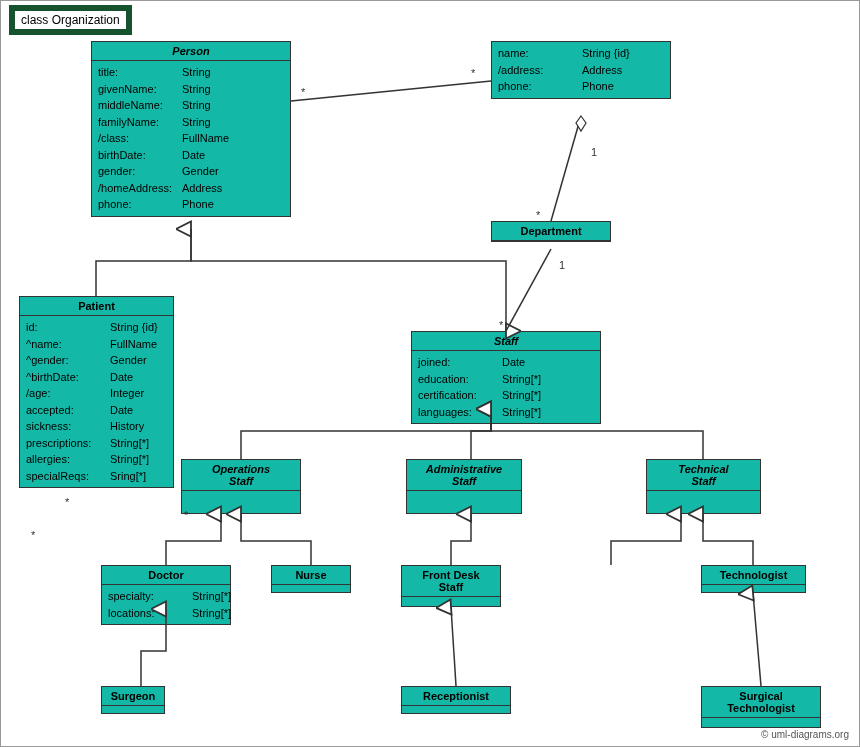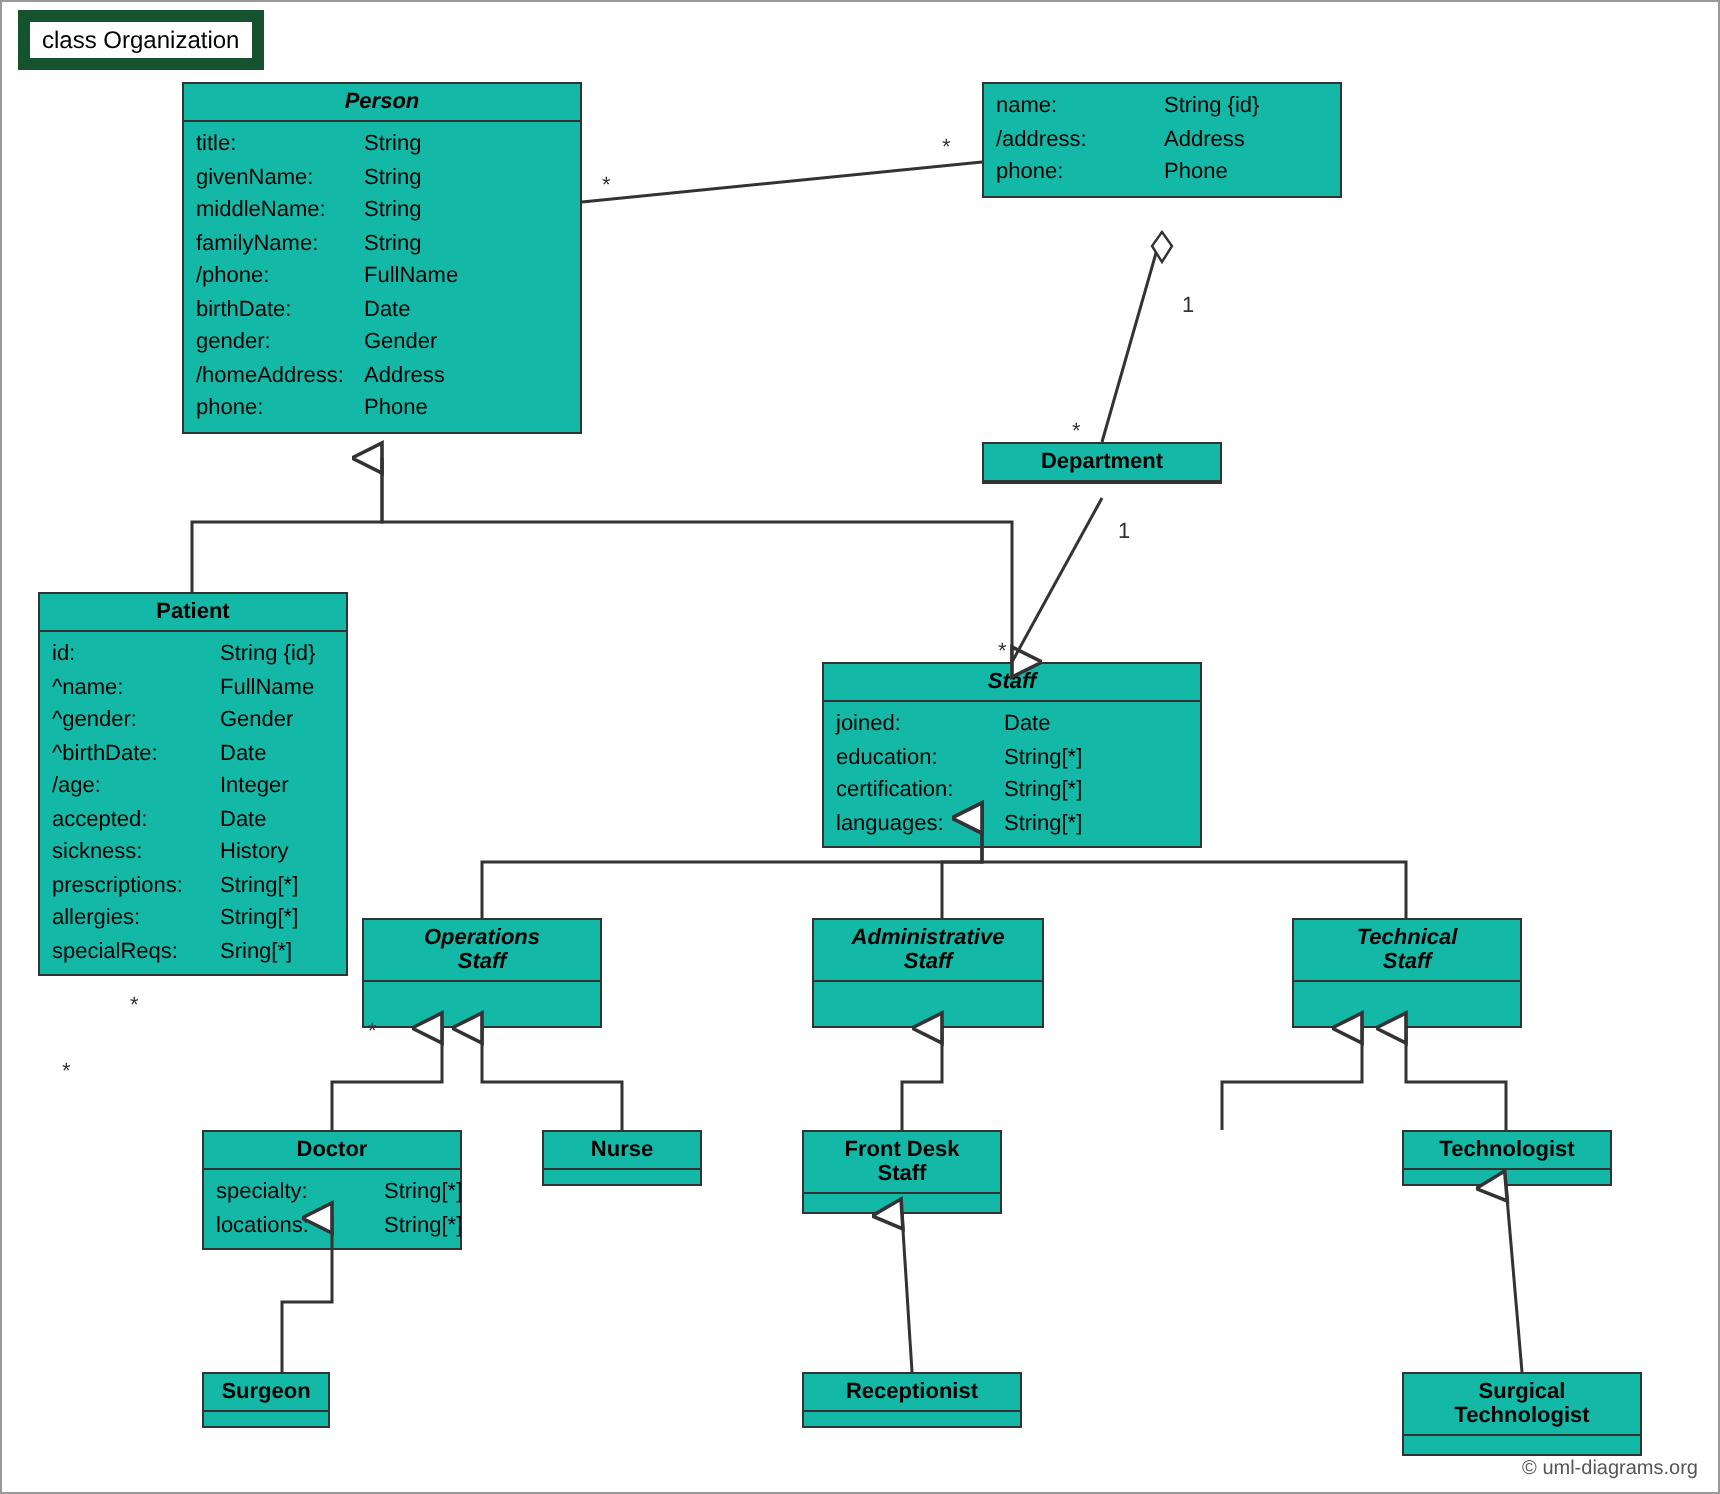--- a/index.html
+++ b/index.html
@@ -89,21 +89,21 @@
         </div>
       <div class="attr-row">
           <span class="attr-name">middleName:</span>
           <span class="attr-type">String</span>
         </div>
       <div class="attr-row">
           <span class="attr-name">familyName:</span>
           <span class="attr-type">String</span>
         </div>
       <div class="attr-row">
-          <span class="attr-name">/phone:</span>
+          <span class="attr-name">/class:</span>
           <span class="attr-type">FullName</span>
         </div>
       <div class="attr-row">
           <span class="attr-name">birthDate:</span>
           <span class="attr-type">Date</span>
         </div>
       <div class="attr-row">
           <span class="attr-name">gender:</span>
           <span class="attr-type">Gender</span>
         </div>

